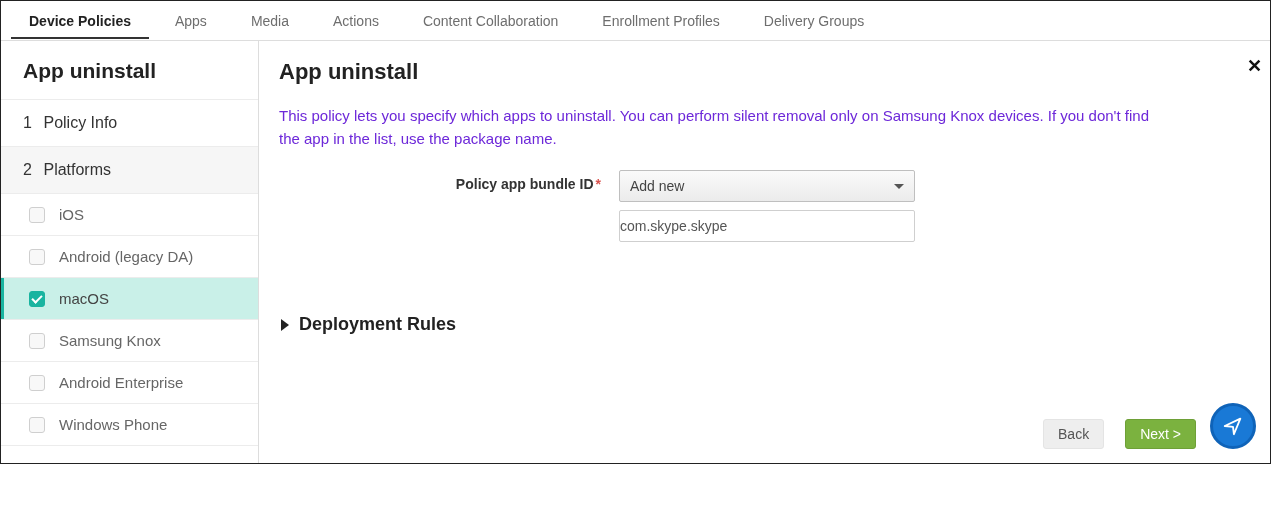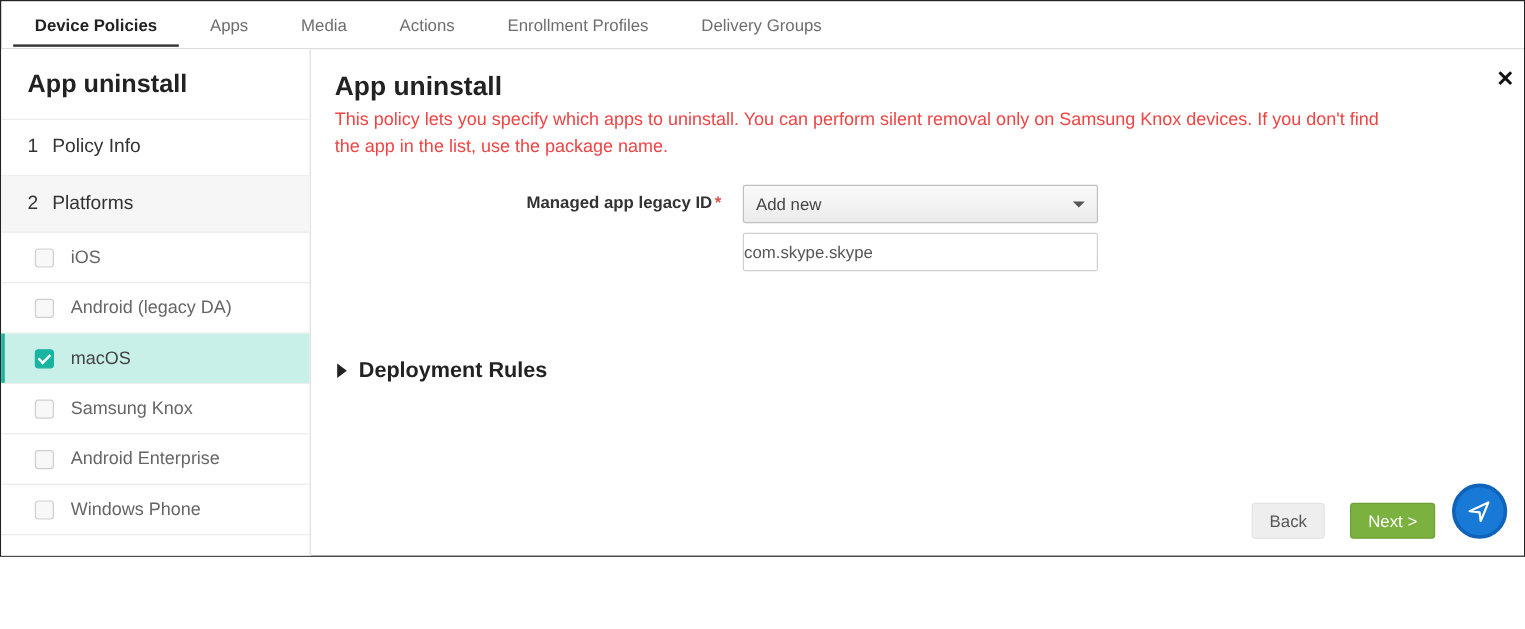--- a/index.html
+++ b/index.html
@@ -142,22 +142,22 @@
   .close-x {
     position: absolute;
     top: 14px;
     right: 8px;
     font-size: 18px;
     font-weight: 700;
     cursor: pointer;
     color: #111;
   }
   .main-desc {
-    margin-top: 4px;
-    color: #ef4444;
+    margin-top: 20px;
+    color: #6d28d9;
     font-size: 15px;
     line-height: 1.5;
     max-width: 880px;
   }
   .form-row {
     display: flex;
     align-items: flex-start;
     margin-top: 20px;
   }
   .form-label {
@@ -276,20 +276,21 @@
 </style>
 </head>
 <body>
 <div class="frame">
 
   <div class="topnav">
     <div class="tab active">Device Policies</div>
     <div class="tab">Apps</div>
     <div class="tab">Media</div>
     <div class="tab">Actions</div>
+    <div class="tab">Content Collaboration</div>
     <div class="tab">Enrollment Profiles</div>
     <div class="tab">Delivery Groups</div>
   </div>
 
   <div class="body">
 
     <div class="sidebar">
       <div class="sidebar-title">App uninstall</div>
 
       <div class="step">
@@ -327,21 +328,21 @@
       </div>
     </div>
 
     <div class="main">
       <span class="close-x">✕</span>
       <div class="main-title">App uninstall</div>
       <div class="main-desc">This policy lets you specify which apps to uninstall. You can perform silent removal only on Samsung Knox devices. If you don't find the app in the list, use the package name.</div>
 
       <div class="form-row">
         <div class="form-label">
-          <span>Managed app legacy ID</span><span class="req">*</span>
+          <span>Policy app bundle ID</span><span class="req">*</span>
         </div>
         <div class="form-controls">
           <div class="select">
             <span>Add new</span>
             <span class="caret"></span>
           </div>
           <input class="text-input" type="text" value="com.skype.skype" style="">
         </div>
       </div>
 

